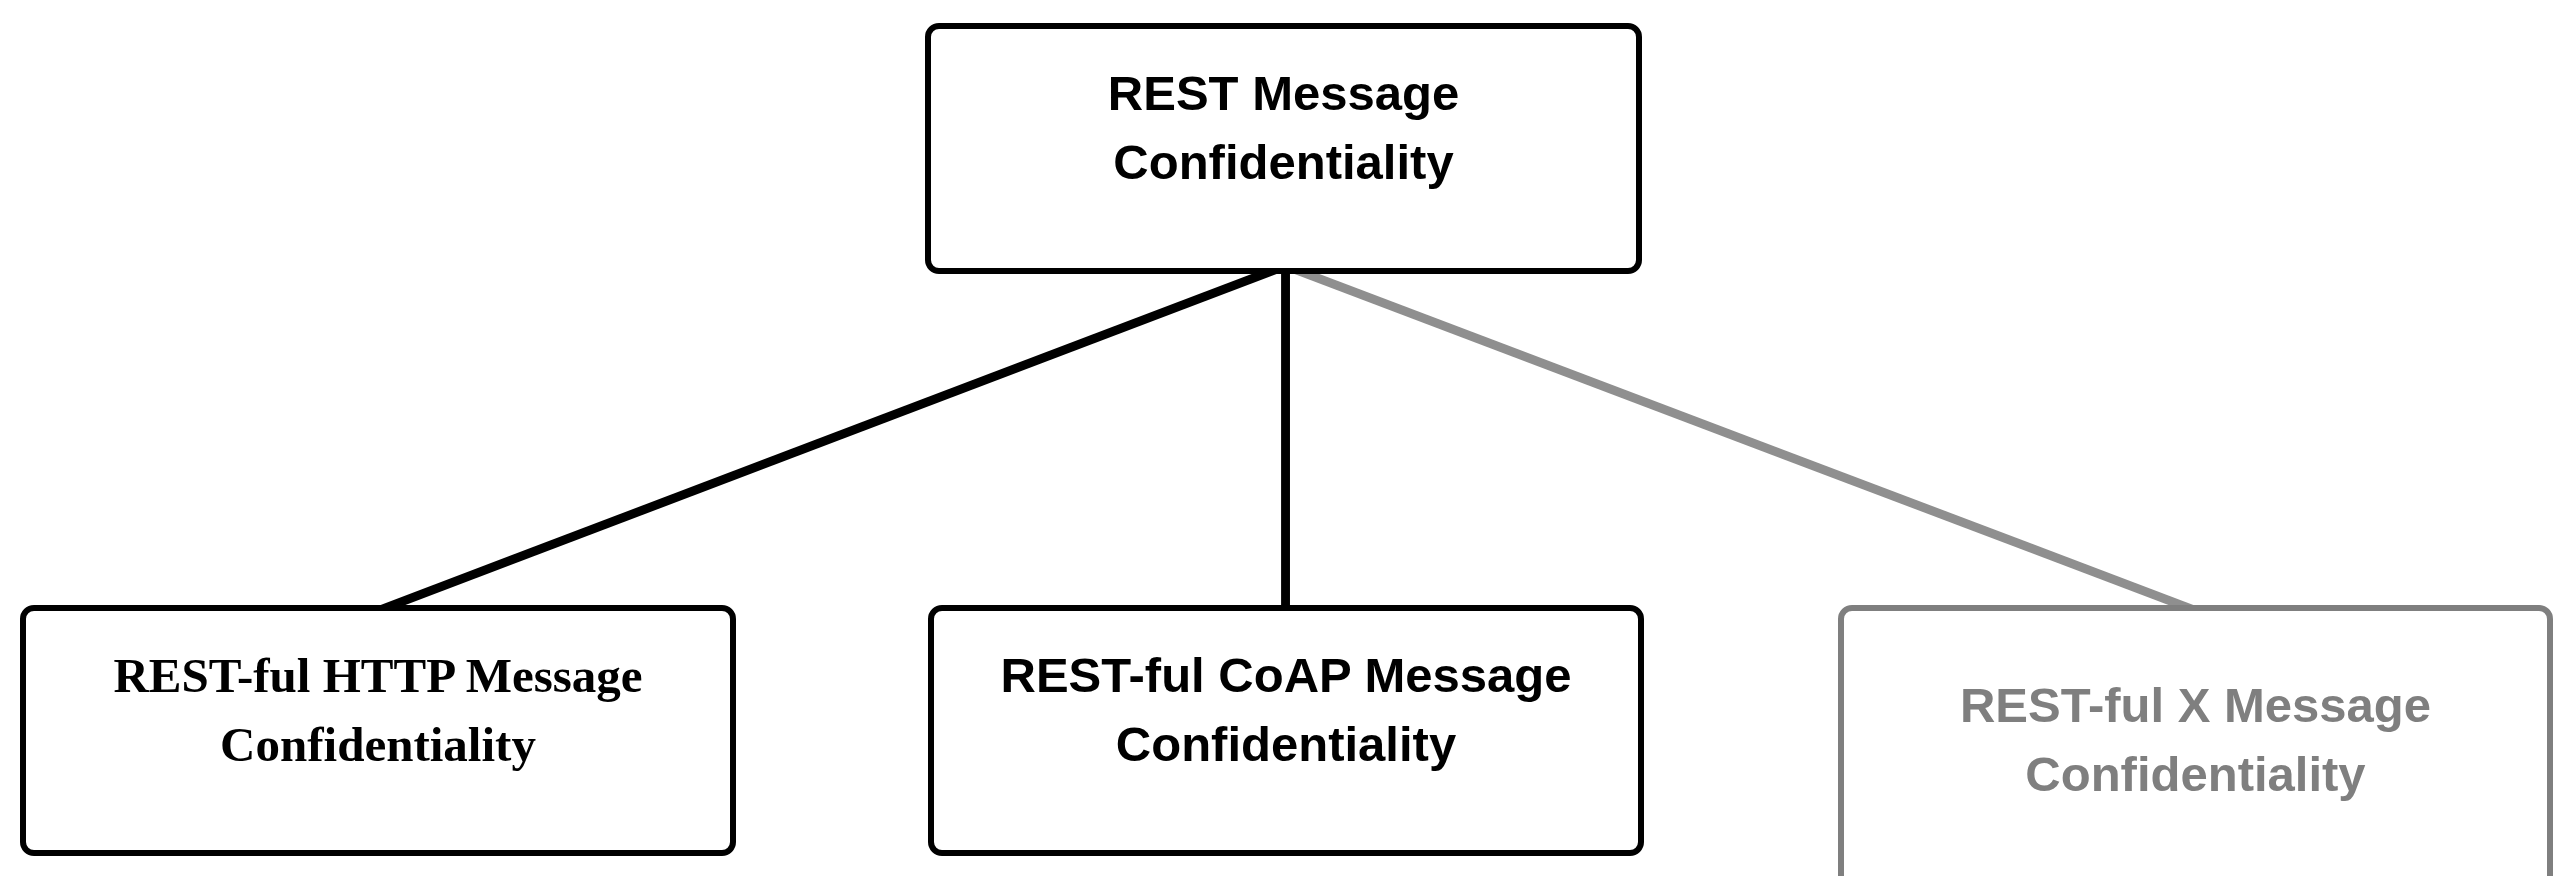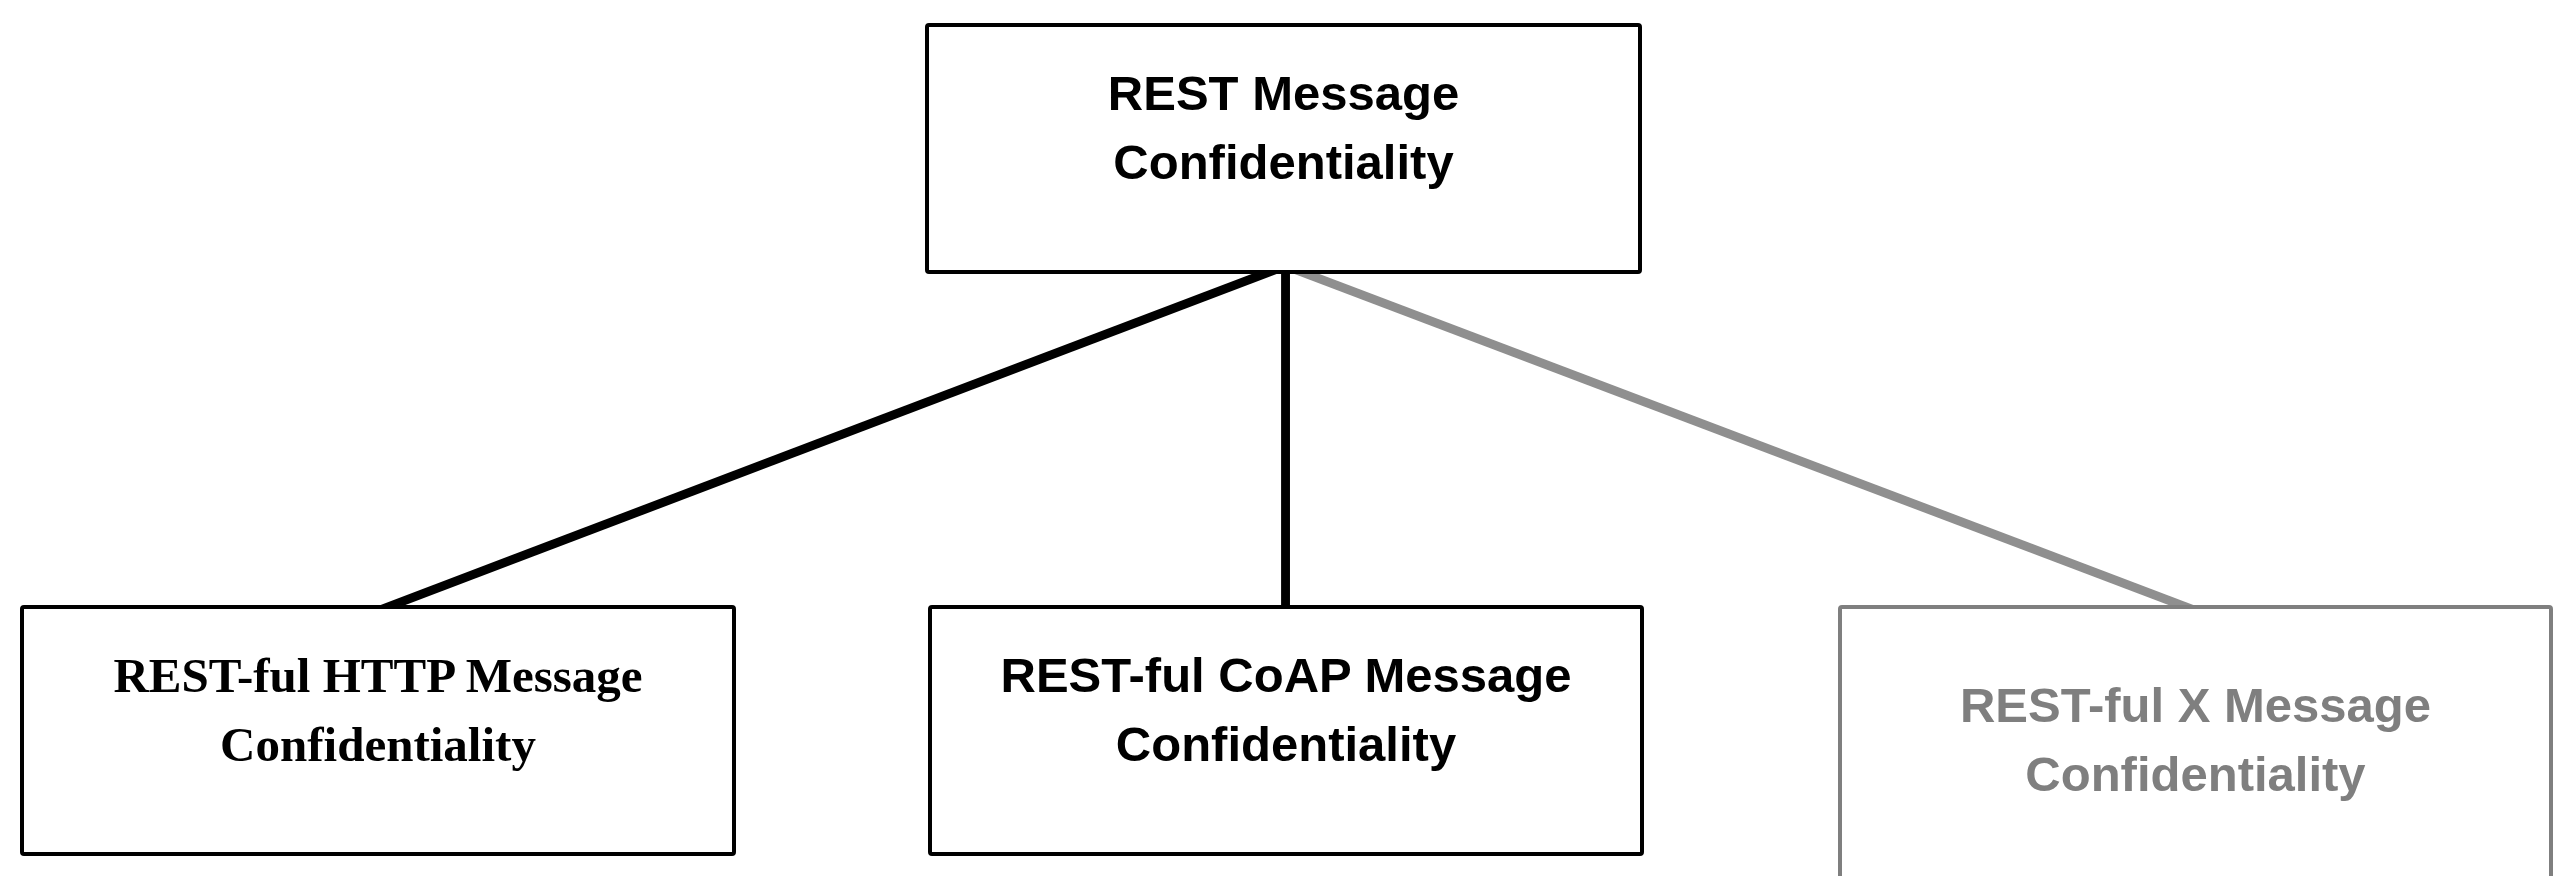--- a/index.html
+++ b/index.html
@@ -23,22 +23,22 @@
     height: 876px;
   }
   .connectors line {
     stroke-width: 9;
     fill: none;
   }
   .node {
     position: absolute;
     box-sizing: border-box;
     background: #ffffff;
-    border: 4px solid #f9a8d4;
-    border-radius: 4px;
+    border: 6px solid #f9a8d4;
+    border-radius: 14px;
     display: flex;
     align-items: center;
     justify-content: center;
     text-align: center;
     padding-bottom: 42px; 
   }
   .node .label {
     font-weight: bold;
     font-size: 49px;
     line-height: 69px;

